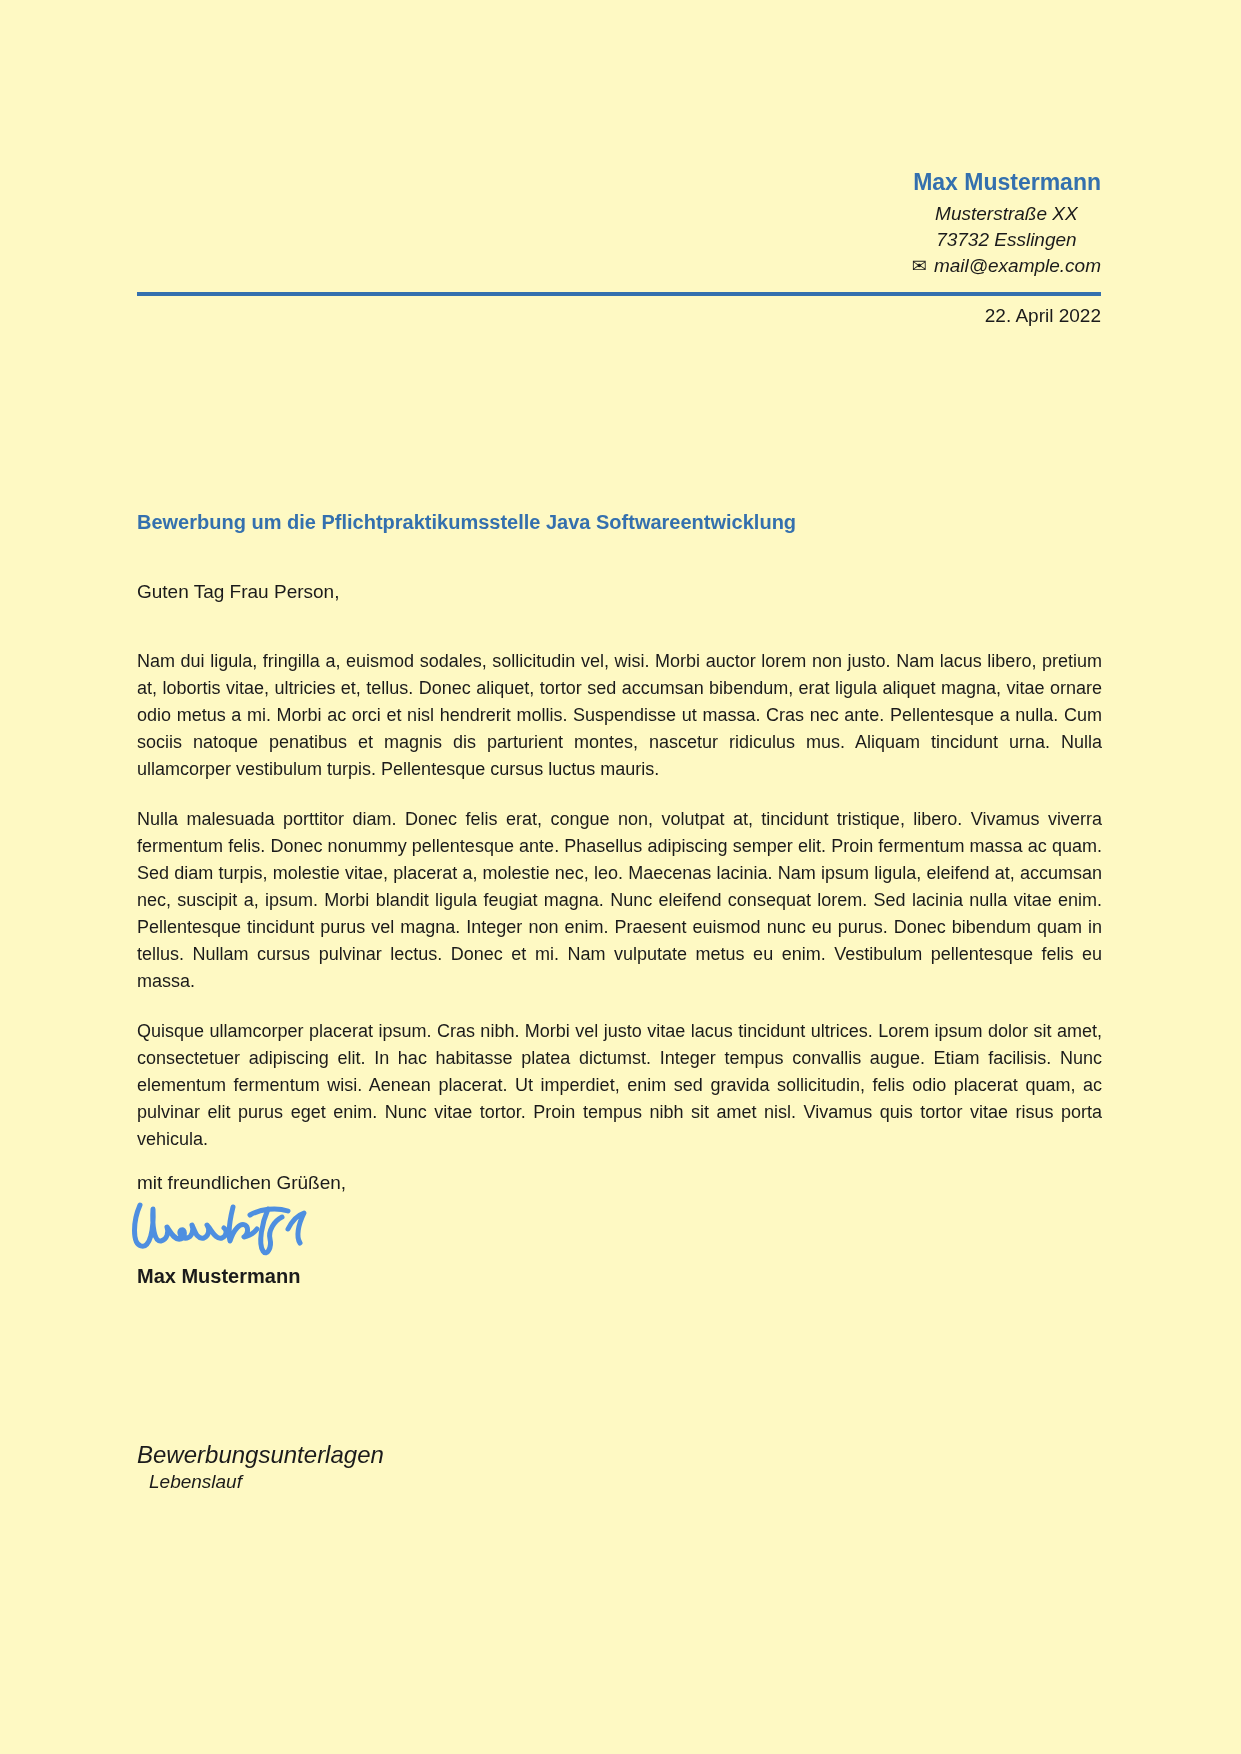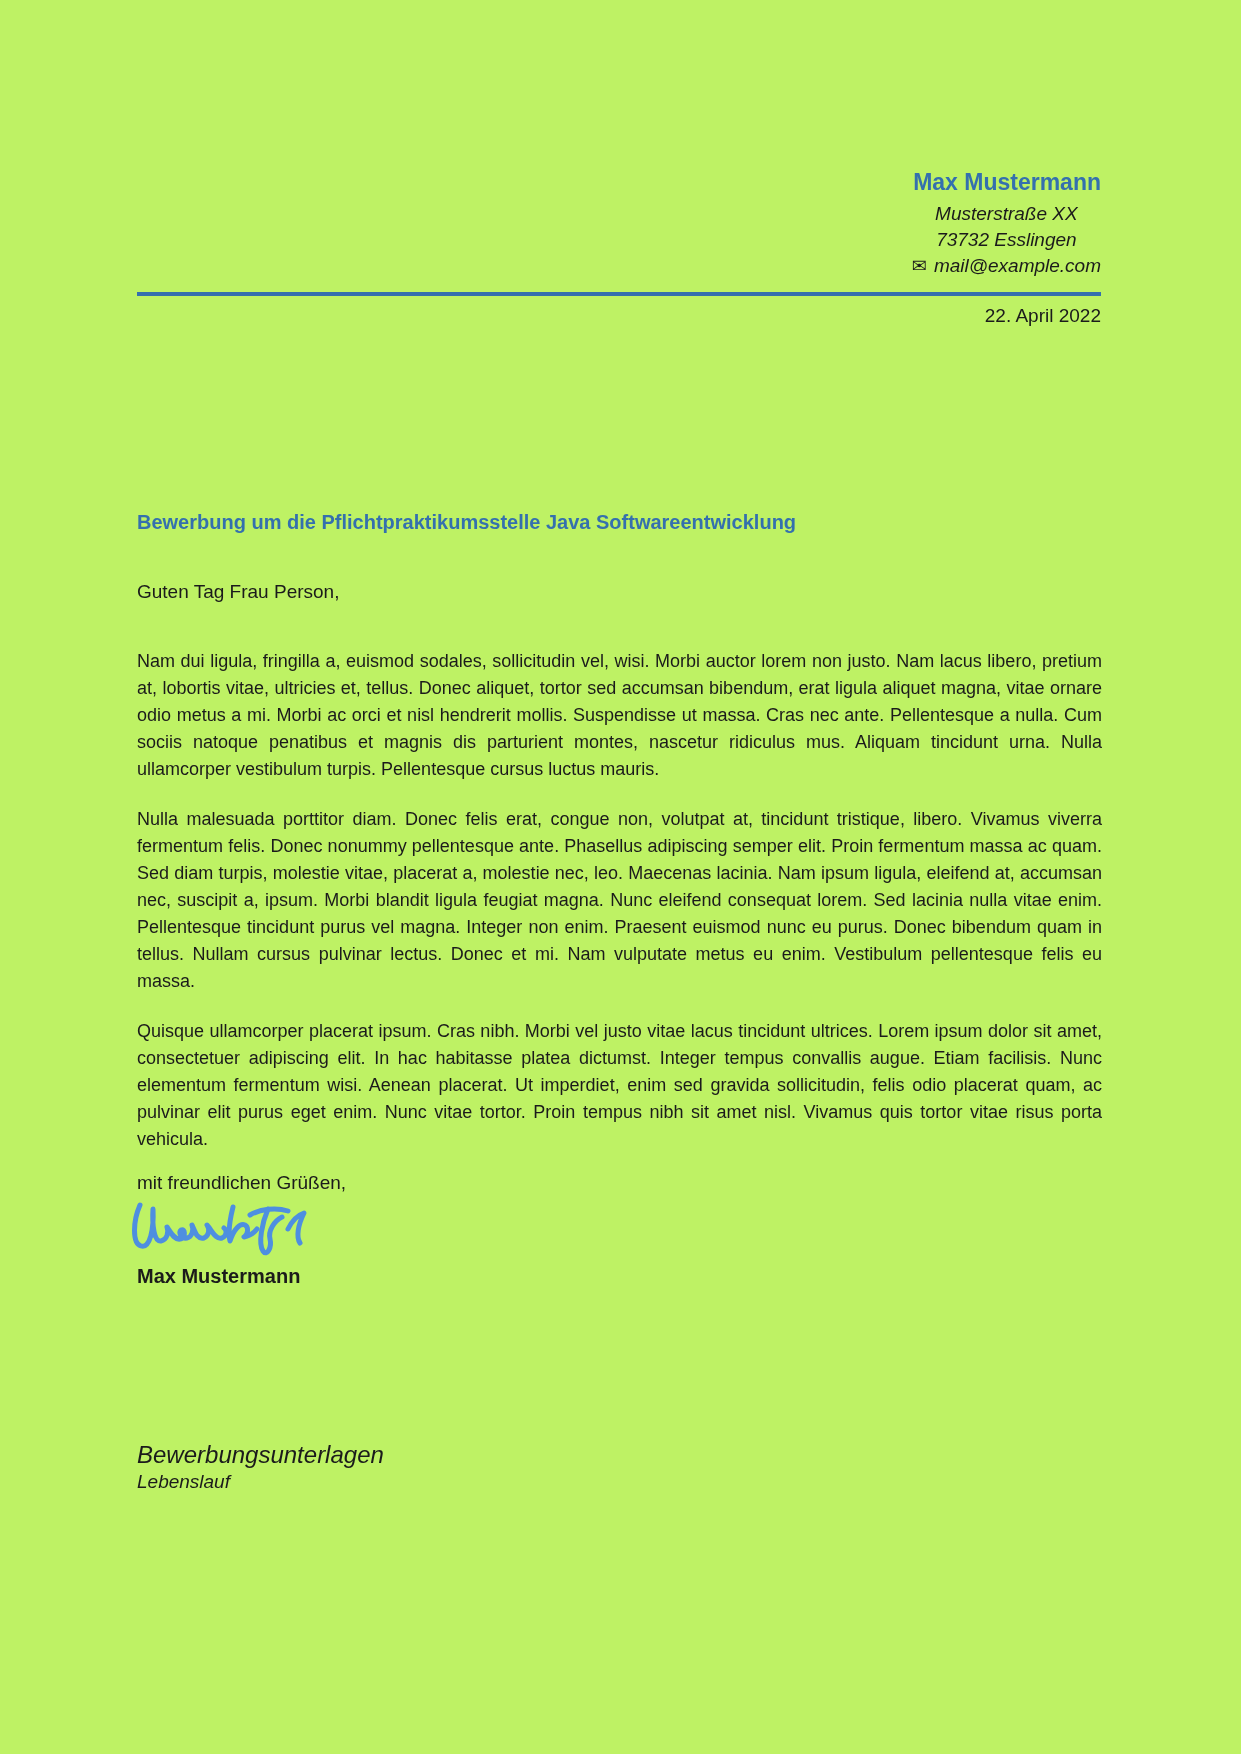--- a/index.html
+++ b/index.html
@@ -4,21 +4,21 @@
 <style>
   html, body {
     margin: 0;
     padding: 0;
     background: #ffffff;
   }
   .page {
     position: relative;
     width: 1241px;
     height: 1754px;
-    background: #bef264;
+    background: #fef9c3;
     font-family: "Liberation Sans", sans-serif;
     color: #1b1b1b;
     overflow: hidden;
   }
 
   
   .sender {
     position: absolute;
     top: 170px;
     right: 140px;
@@ -125,20 +125,21 @@
   }
   .enclosures .heading {
     font-size: 24px;
     font-weight: normal;
     font-style: italic;
     text-align: right;
   }
   .enclosures .item {
     font-size: 19px;
     font-style: italic;
+    margin-left: 12px;
   }
 </style>
 </head>
 <body>
 
 <div class="page">
 
   <div class="sender">
     <div class="name">Max Mustermann</div>
     <div class="addr-line">Musterstraße XX</div>

